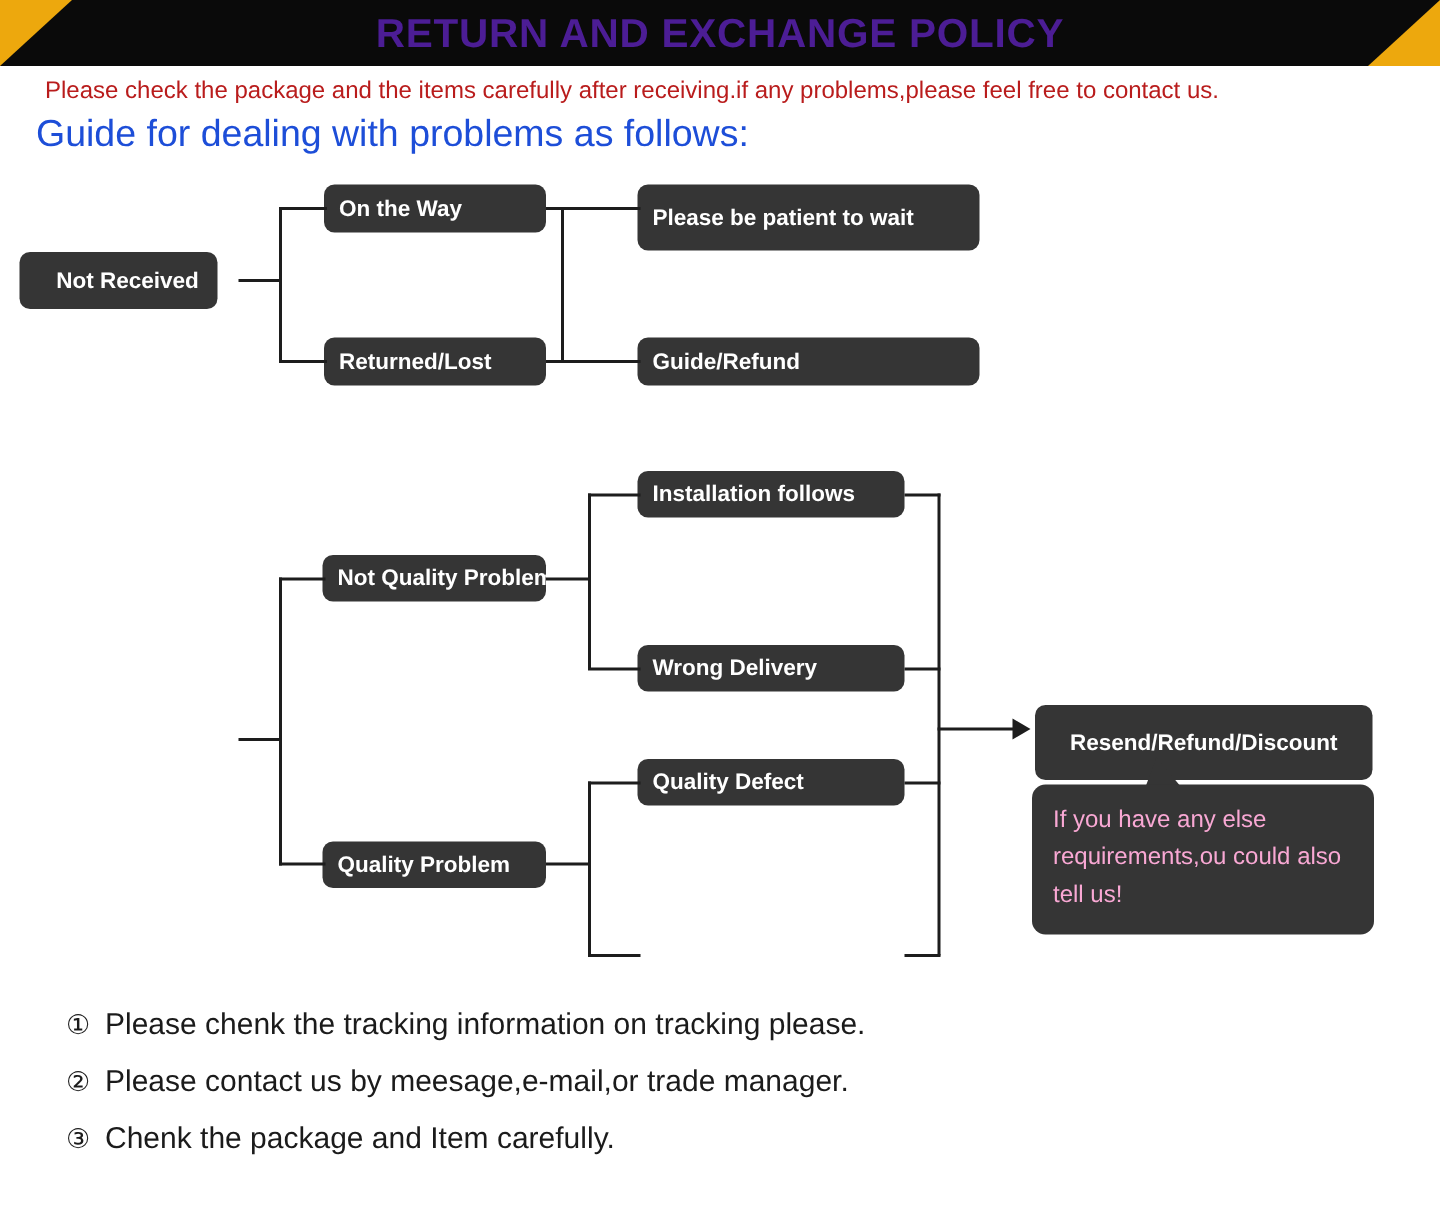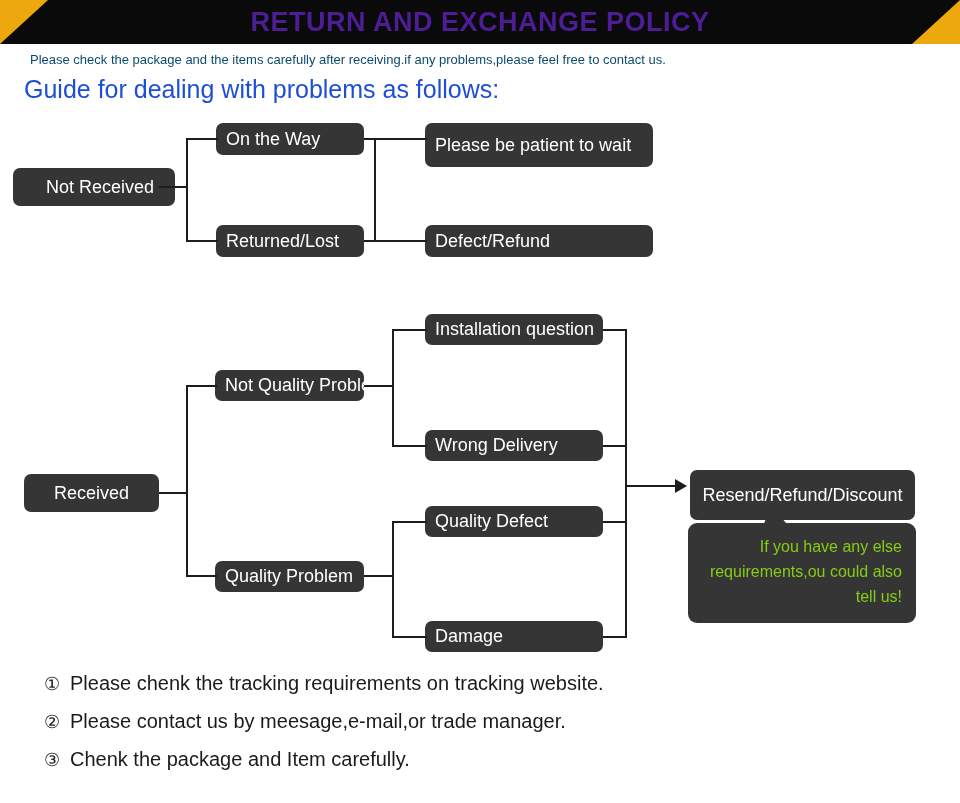--- a/index.html
+++ b/index.html
@@ -44,45 +44,46 @@
     font-size: 27px;
     font-weight: bold;
     letter-spacing: 0.5px;
     white-space: nowrap;
   }
 
   
   #intro-line {
     position: absolute;
     left: 30px; top: 52px;
-    font-size: 13px;
-    color: #0c4a6e;
+    font-size: 16px;
+    color: #b91c1c;
     white-space: nowrap;
   }
   #guide-line {
     position: absolute;
     left: 24px; top: 75px;
     font-size: 25px;
     color: #1d4ed8;
     white-space: nowrap;
   }
 
   
   .flow-box {
     position: absolute;
     background: #353535;
     color: #ffffff;
     border-radius: 7px;
-    font-size: 18px;
+    font-size: 15px;
     display: flex;
     align-items: center;
     box-sizing: border-box;
     padding: 0 10px;
     white-space: nowrap;
     overflow: hidden;
+    font-weight: bold;
   }
   .flow-box.center { justify-content: center; }
 
   
   .line-h {
     position: absolute;
     background: #1d1d1d;
     height: 2px;
   }
   .line-v {
@@ -98,27 +99,26 @@
     border-left: 12px solid #1d1d1d;
   }
 
   
   #callout-bubble {
     position: absolute;
     left: 688px; top: 523px;
     width: 228px;
     height: 100px;
     background: #353535;
-    color: #84cc16;
+    color: #f9a8d4;
     border-radius: 9px;
     font-size: 16px;
     line-height: 25px;
     box-sizing: border-box;
     padding: 11px 14px;
-    text-align: right;
   }
   #callout-tail {
     position: absolute;
     left: 762px; top: 505px;
     width: 0; height: 0;
     border-left: 9px solid transparent;
     border-right: 20px solid transparent;
     border-bottom: 24px solid #353535;
   }
 
@@ -148,54 +148,52 @@
 <div id="page">
 
   <div id="header-banner">
     <div id="header-black-shape"></div>
     <div id="header-title">RETURN AND EXCHANGE POLICY</div>
   </div>
 
   <div id="intro-line">Please check the package and the items carefully after receiving.if any problems,please feel free to contact us.</div>
   <div id="guide-line">Guide for dealing with problems as follows:</div>
 
-  <div class="flow-box center" style="left:13px; top:168px; width:162px; height:38px;padding-left:22px;">Not Received</div>
+  <div class="flow-box center" style="left:13px; top:168px; width:132px; height:38px;padding-left:22px;">Not Received</div>
 
   <div class="flow-box" style="left:216px; top:123px; width:148px; height:32px;">On the Way</div>
 
   <div class="flow-box" style="left:216px; top:225px; width:148px; height:32px;">Returned/Lost</div>
 
   <div class="flow-box" style="left:425px; top:123px; width:228px; height:44px;">Please be patient to wait</div>
 
-  <div class="flow-box" style="left:425px; top:225px; width:228px; height:32px;">Defect/Refund</div>
+  <div class="flow-box" style="left:425px; top:225px; width:228px; height:32px;">Guide/Refund</div>
 
   <div class="line-h" style="left:159px; top:186px; width:28px;"></div>
   <div class="line-v" style="left:186px; top:138px; height:104px;"></div>
   <div class="line-h" style="left:186px; top:138px; width:32px;"></div>
   <div class="line-h" style="left:186px; top:240px; width:32px;"></div>
 
   <div class="line-h" style="left:364px; top:138px; width:12px;"></div>
   <div class="line-h" style="left:364px; top:240px; width:12px;"></div>
   <div class="line-v" style="left:374px; top:138px; height:104px;"></div>
   <div class="line-h" style="left:374px; top:138px; width:53px;"></div>
   <div class="line-h" style="left:374px; top:240px; width:53px;"></div>
 
-  <div class="flow-box center" style="left:24px; top:474px; width:135px; height:38px;">Received</div>
 
   <div class="flow-box" style="left:215px; top:370px; width:149px; height:31px;">Not Quality Problem</div>
 
   <div class="flow-box" style="left:215px; top:561px; width:149px; height:31px;">Quality Problem</div>
 
-  <div class="flow-box" style="left:425px; top:314px; width:178px; height:31px;">Installation question</div>
+  <div class="flow-box" style="left:425px; top:314px; width:178px; height:31px;">Installation follows</div>
 
   <div class="flow-box" style="left:425px; top:430px; width:178px; height:31px;">Wrong Delivery</div>
 
   <div class="flow-box" style="left:425px; top:506px; width:178px; height:31px;">Quality Defect</div>
 
-  <div class="flow-box" style="left:425px; top:621px; width:178px; height:31px;">Damage</div>
 
   <div class="flow-box center" style="left:690px; top:470px; width:225px; height:50px;">Resend/Refund/Discount</div>
 
   <div class="line-h" style="left:159px; top:492px; width:28px;"></div>
   <div class="line-v" style="left:186px; top:385px; height:192px;"></div>
   <div class="line-h" style="left:186px; top:385px; width:31px;"></div>
   <div class="line-h" style="left:186px; top:575px; width:31px;"></div>
 
   <div class="line-h" style="left:364px; top:385px; width:30px;"></div>
   <div class="line-v" style="left:392px; top:329px; height:117px;"></div>
@@ -215,21 +213,21 @@
 
   <div class="line-h" style="left:625px; top:485px; width:52px;"></div>
   <div class="arrow-head" style="left:675px; top:479px;"></div>
 
   <div id="callout-tail"></div>
   <div id="callout-bubble">If you have any else requirements,ou could also tell us!</div>
 
   <div id="notes">
     <div class="note-row">
       <span class="note-num">①</span>
-      <span>Please chenk the tracking requirements on tracking website.</span>
+      <span>Please chenk the tracking information on tracking please.</span>
     </div>
     <div class="note-row">
       <span class="note-num">②</span>
       <span>Please contact us by meesage,e-mail,or trade manager.</span>
     </div>
     <div class="note-row">
       <span class="note-num">③</span>
       <span>Chenk the package and Item carefully.</span>
     </div>
   </div>

